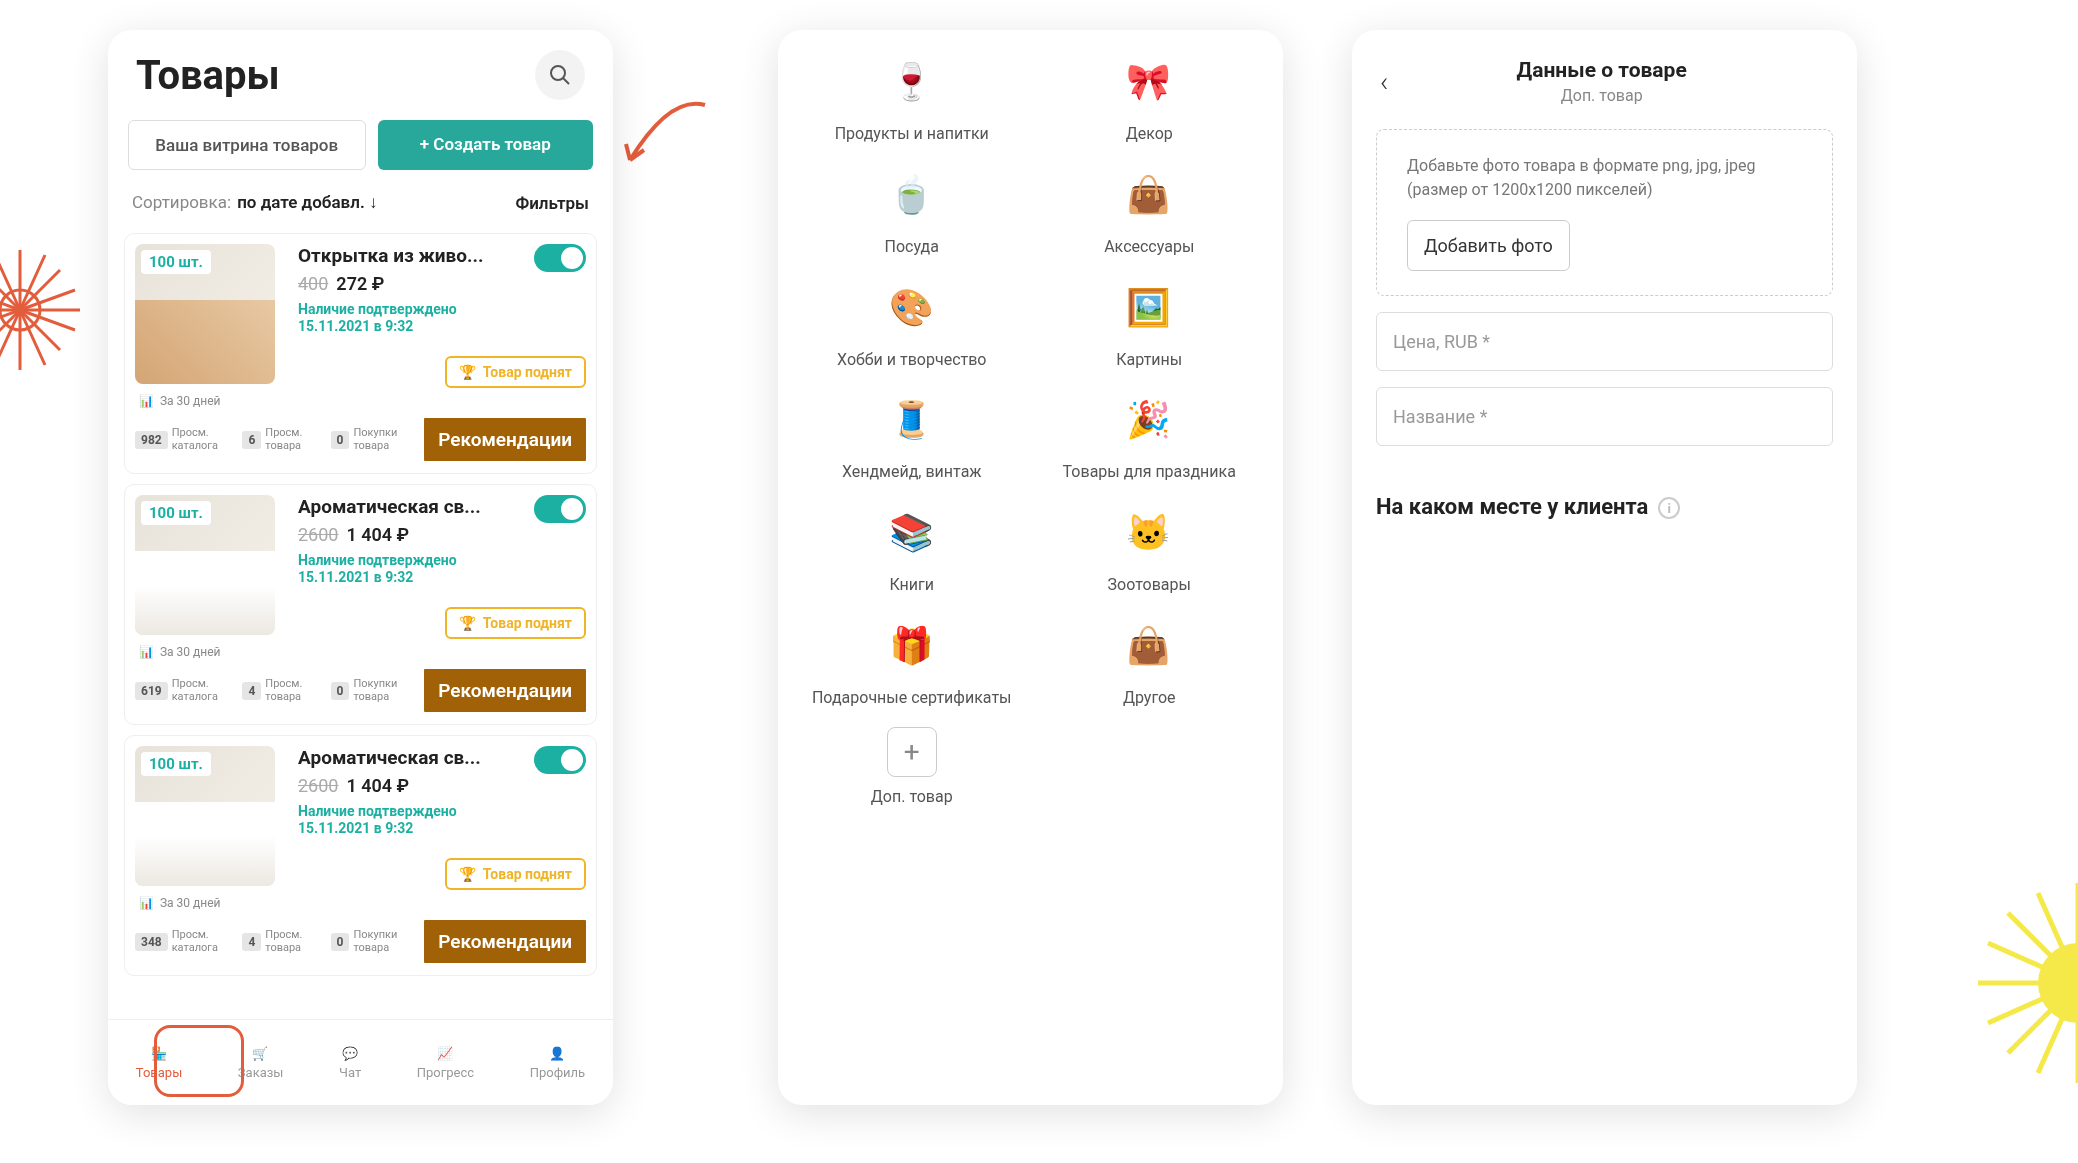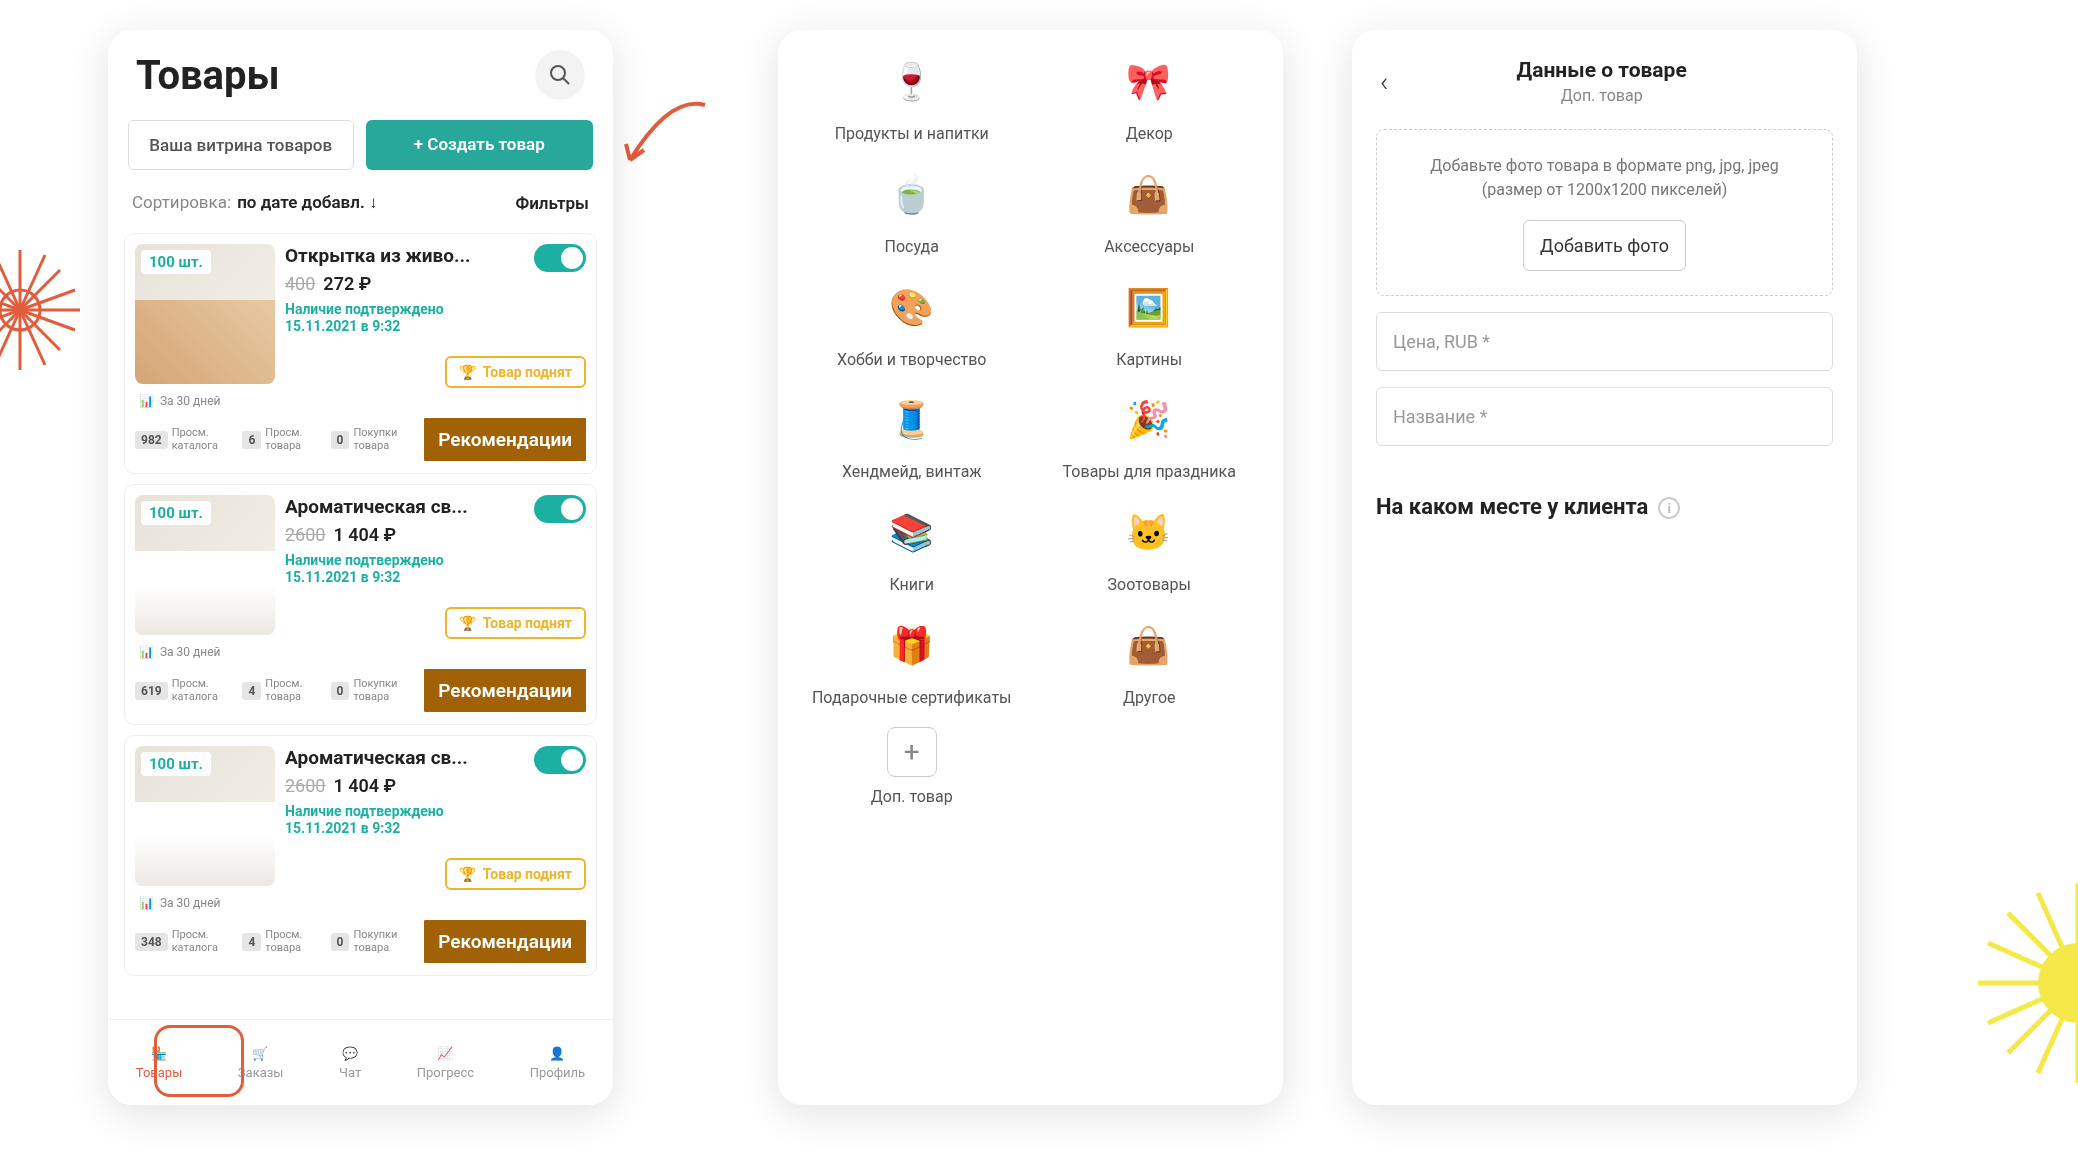--- a/index.html
+++ b/index.html
@@ -6,27 +6,27 @@
 body{background:#fff;overflow:hidden}
 .canvas{position:relative;width:2078px;height:1163px;transform-origin:top left}
 .phone{position:absolute;background:#fff;border-radius:24px;box-shadow:0 8px 40px rgba(0,0,0,.12);overflow:hidden}
 .phone1{left:108px;top:30px;width:505px;height:1075px}
 .phone2{left:778px;top:30px;width:505px;height:1075px}
 .phone3{left:1352px;top:30px;width:505px;height:1075px}
 .ph1-head{display:flex;align-items:center;justify-content:space-between;padding:20px 28px 12px}
 .ph1-title{font-size:40px;font-weight:700;color:#222}
 .search-ic{width:50px;height:50px;border-radius:50%;background:#f3f3f3;display:flex;align-items:center;justify-content:center}
 .actions{display:flex;gap:12px;padding:8px 20px}
-.btn-outline{flex:1;background:#fff;border:1px solid #ddd;border-radius:6px;padding:14px 8px;font-size:17px;color:#555;font-weight:500;text-align:center}
+.btn-outline{flex:1;background:#fff;border:1px solid #ddd;border-radius:6px;padding:14px 20px;font-size:17px;color:#555;font-weight:500;text-align:center}
 .btn-primary{flex:1;background:#27a89b;border-radius:6px;padding:14px 10px;font-size:17px;color:#fff;font-weight:600;text-align:center}
 .sortrow{display:flex;justify-content:space-between;align-items:center;padding:14px 24px 10px;font-size:17px;color:#888}
 .sortval{color:#222;font-weight:600;margin-left:6px}
 .filters{color:#222;font-weight:600}
 .card{margin:10px 16px;border:1px solid #eee;border-radius:10px;padding:10px 10px 12px}
-.card-top{display:flex;gap:10px}
+.card-top{display:flex;gap:23px}
 .thumb{width:140px;height:140px;border-radius:8px;background:linear-gradient(135deg,#e8e3da,#f5f1e8);position:relative;overflow:hidden}
 .thumb::before{content:"";position:absolute;left:0;right:0;bottom:0;height:60%;background:linear-gradient(45deg,#d4a574,#e8c9a3)}
 .th2::before{background:linear-gradient(180deg,#fff 40%,#ece8e2)}
 .qty-chip{position:absolute;top:6px;left:6px;background:#fff;border-radius:4px;padding:3px 8px;font-size:15px;color:#1cb0a3;font-weight:700}
 .card-info{flex:1;position:relative}
 .card-title{font-size:19px;font-weight:700;color:#222;max-width:210px;white-space:nowrap;overflow:hidden;text-overflow:ellipsis}
 .tgl{position:absolute;right:0;top:0;width:52px;height:28px;background:#1cb0a3;border-radius:14px}
 .tgl::after{content:"";position:absolute;right:3px;top:3px;width:22px;height:22px;background:#fff;border-radius:50%}
 .prices{margin-top:6px;font-size:18px}
 .old-price{color:#aaa;text-decoration:line-through;margin-right:8px}
@@ -47,21 +47,21 @@
 .cat-grid{padding:20px;display:grid;grid-template-columns:1fr 1fr;gap:18px 10px}
 .catitem{display:flex;flex-direction:column;align-items:center;gap:10px}
 .catico{width:64px;height:64px;border-radius:10px;display:flex;align-items:center;justify-content:center;font-size:36px}
 .catlbl{font-size:16px;color:#555;text-align:center;line-height:1.3}
 .plusbox{width:50px;height:50px;border:1px solid #ccc;border-radius:8px;display:flex;align-items:center;justify-content:center;font-size:28px;color:#888}
 .p3-head{display:flex;align-items:center;padding:28px 20px 8px}
 .back-ic{font-size:28px;font-weight:300;color:#333;padding:0 8px}
 .p3-titles{flex:1;text-align:center}
 .p3-t1{font-size:21px;font-weight:700;color:#222}
 .p3-t2{font-size:16px;color:#888;margin-top:4px}
-.dropzone{margin:16px 24px;border:1px dashed #ccc;border-radius:8px;padding:24px 30px;text-align:center}
+.dropzone{margin:16px 24px;border:1px dashed #ccc;border-radius:8px;padding:24px 30px;}
 .dz-text{font-size:16px;color:#777;line-height:1.5}
 .dz-btn{margin-top:18px;display:inline-block;border:1px solid #ccc;border-radius:6px;padding:14px 16px;font-size:18px;color:#333}
 .input-field{margin:16px 24px 0;border:1px solid #ddd;border-radius:6px;padding:18px 16px;font-size:18px;color:#999}
 .section-lbl{margin:48px 24px 14px;font-size:22px;font-weight:700;color:#222;display:flex;align-items:flex-end;gap:10px}
 .info-circ{width:22px;height:22px;border:2px solid #ccc;border-radius:50%;display:inline-flex;align-items:center;justify-content:center;font-size:13px;color:#bbb}
 .select-field{margin:0 24px;border:1px solid #ddd;border-radius:6px;padding:18px 16px;font-size:17px;color:#555;display:flex;justify-content:space-between;align-items:center}
 .addtext-row{margin:100px 24px 0;display:flex;justify-content:space-between;align-items:center;font-size:19px;color:#555}
 .tgl-off{width:52px;height:28px;background:#ddd;border-radius:14px;position:relative}
 .tgl-off::after{content:"";position:absolute;left:3px;top:3px;width:22px;height:22px;background:#fff;border-radius:50%}
 .arrow1{position:absolute;left:620px;top:90px}

